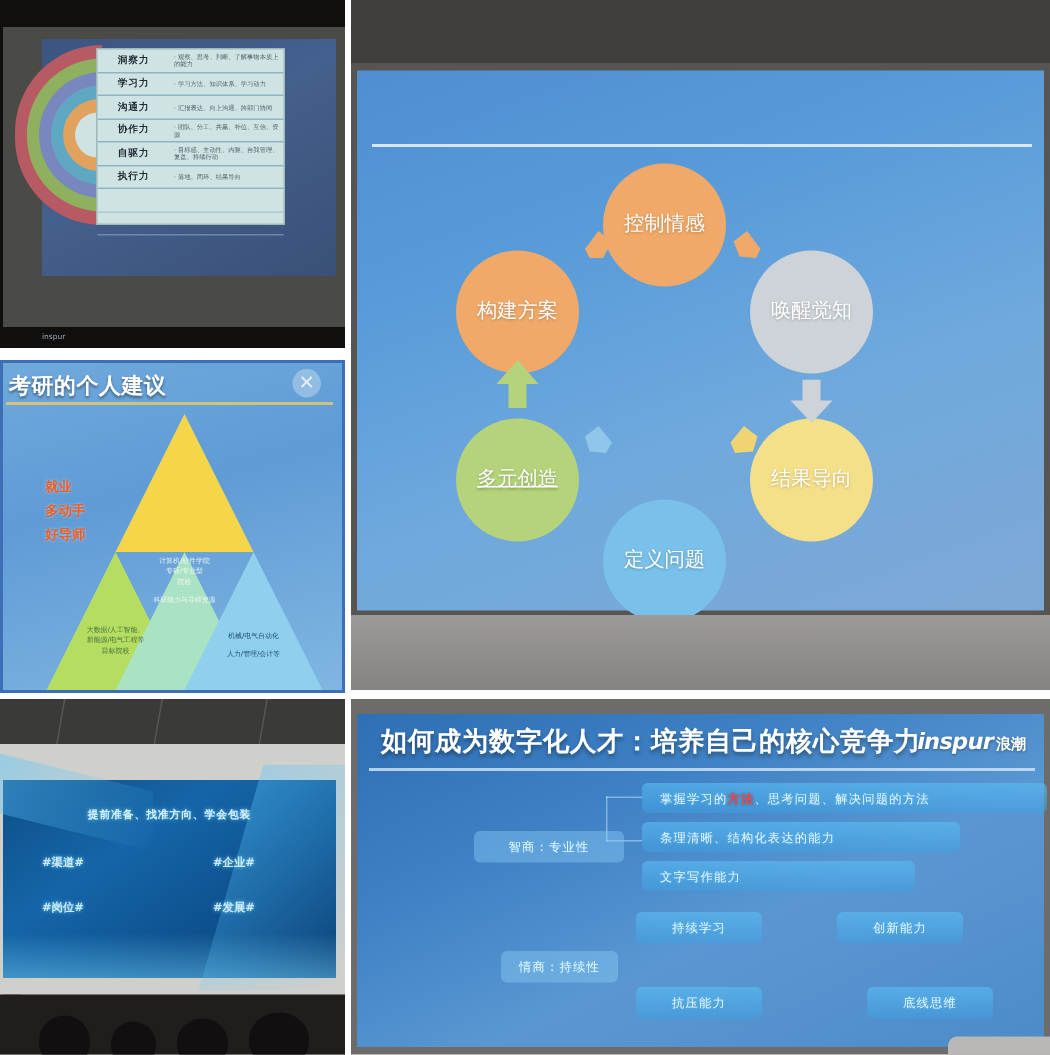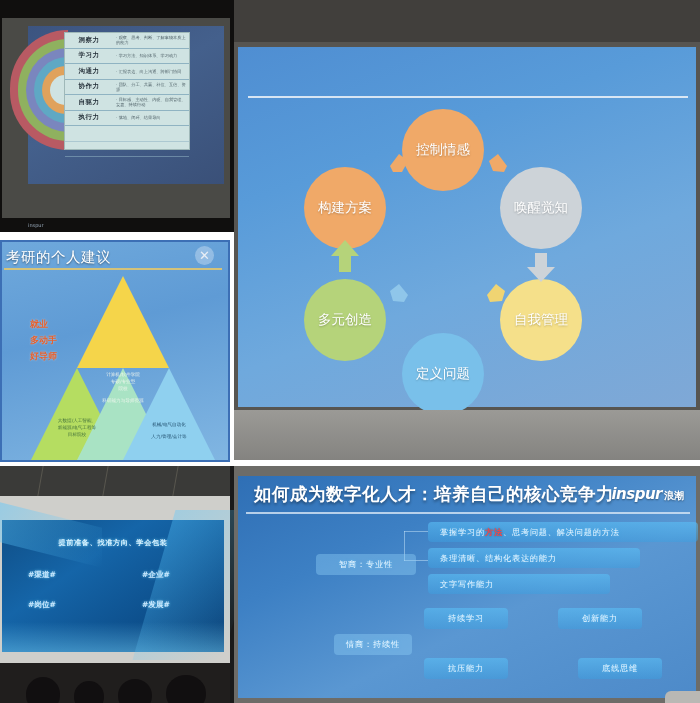--- a/index.html
+++ b/index.html
@@ -1,20 +1,20 @@
 <!DOCTYPE html>
 <html><head>
 <meta charset="utf-8">
 <style>
   html,body{margin:0;padding:0;background:#fff;}
   body{width:700px;height:703px;font-family:"DejaVu Sans","Liberation Sans",sans-serif;overflow:hidden;}
   .collage{position:relative;width:700px;height:703px;background:#ffffff;}
 
   
-  .panel{position:absolute;overflow:hidden;padding-left:33px;}
+  .panel{position:absolute;overflow:hidden;}
 
   
   #p-tl{left:0;top:0;width:230px;height:232px;background:#100f0e;}
   #p-tl .room{position:absolute;left:2px;top:18px;width:228px;height:200px;background:#4a4a46;}
   #p-tl .screen{position:absolute;left:28px;top:26px;width:196px;height:158px;
      background:linear-gradient(150deg,#3c5480 0%,#44608c 45%,#3a5078 100%);}
   #p-tl .table{position:absolute;left:64px;top:32px;width:124px;height:116px;
      background:#cfe3e2;border:1px solid #9fb8b8;}
   #p-tl .trow{display:flex;height:14.5px;border-bottom:1px solid #8fb3c2;font-size:6.5px;color:#15202b;}
   #p-tl .tname{width:48px;display:flex;align-items:center;justify-content:center;letter-spacing:.5px;
@@ -24,21 +24,21 @@
   #p-tl .trow.blank{opacity:.55;}
   #p-tl .arcs{position:absolute;left:10px;top:30px;width:62px;height:120px;}
   #p-tl .arc{position:absolute;border-radius:999px 0 0 999px;}
   #p-tl .capt{position:absolute;left:28px;bottom:4px;font-size:5px;color:#9ab;}
 
   
   #p-ml{left:0;top:240px;width:230px;height:222px;
      background:linear-gradient(165deg,#6fa9dc 0%,#5f9bd5 40%,#81b6e2 100%);
      border:2px solid #3c6fb5;box-sizing:border-box;}
   #p-ml .hdr{position:absolute;left:0;top:4px;width:100%;height:26px;}
-  #p-ml .hdr .t{position:absolute;left:4px;top:2px;font-size:14.5px;font-weight:normal;color:#ffffff;
+  #p-ml .hdr .t{position:absolute;left:4px;top:2px;font-size:14.5px;font-weight:bold;color:#ffffff;
      text-shadow:0 1px 2px rgba(0,0,0,.45);letter-spacing:.5px;}
   #p-ml .rule{position:absolute;left:2px;top:26px;width:218px;height:1.5px;background:#e6c86a;opacity:.85;}
   #p-ml .xbtn{position:absolute;right:14px;top:4px;width:19px;height:19px;border-radius:50%;
      background:rgba(255,255,255,.30);color:#e9eef5;font-size:13px;line-height:19px;text-align:center;}
   #p-ml .pyr{position:absolute;left:28px;top:34px;width:186px;height:184px;}
   #p-ml .tri{position:absolute;width:0;height:0;}
   #p-ml .lbl{position:absolute;text-align:left;width:100%;}
   #p-ml .top1{font-size:9px;font-weight:bold;color:#e85f2a;text-shadow:0 0 2px rgba(255,255,255,.5);}
   #p-ml .sm{font-size:4.6px;color:#f2f7ef;line-height:1.5;opacity:.92;}
   #p-ml .sm2{font-size:4.6px;color:#2f5d34;line-height:1.5;opacity:.85;}
@@ -230,26 +230,26 @@
     <div class="slide">
       <div class="urule"></div>
 
       <div class="circ" style="left:164px;top:62px;width:82px;height:82px;background:#f0a968;">
         <span>控制情感</span>
       </div>
       <div class="circ" style="left:262px;top:120px;width:82px;height:82px;background:#cdd3d8;">
         <span>唤醒觉知</span>
       </div>
       <div class="circ" style="left:262px;top:232px;width:82px;height:82px;background:#f5e08a;">
-        <span>自我管理</span>
+        <span>结果导向</span>
       </div>
       <div class="circ" style="left:164px;top:286px;width:82px;height:82px;background:#79c0ea;">
         <span>定义问题</span>
       </div>
-      <div class="circ" style="left:66px;top:232px;width:82px;height:82px;background:#b5d37a;">
+      <div class="circ" style="left:66px;top:232px;width:82px;height:82px;background:#b5d37a;text-decoration:underline;">
         <span>多元创造</span>
       </div>
       <div class="circ" style="left:66px;top:120px;width:82px;height:82px;background:#f0a968;">
         <span>构建方案</span>
       </div>
 
       <div class="arw" style="left:150px;top:105px;">
         <svg width="22" height="22" viewBox="0 0 22 22">
             <polygon points="2,14 11,2 20,9 14,20 5,20" fill="#f0a968"></polygon>
           </svg>

